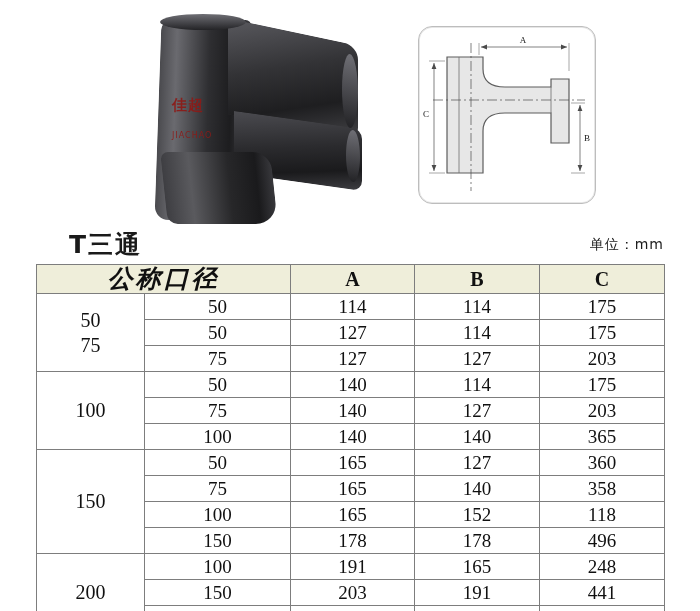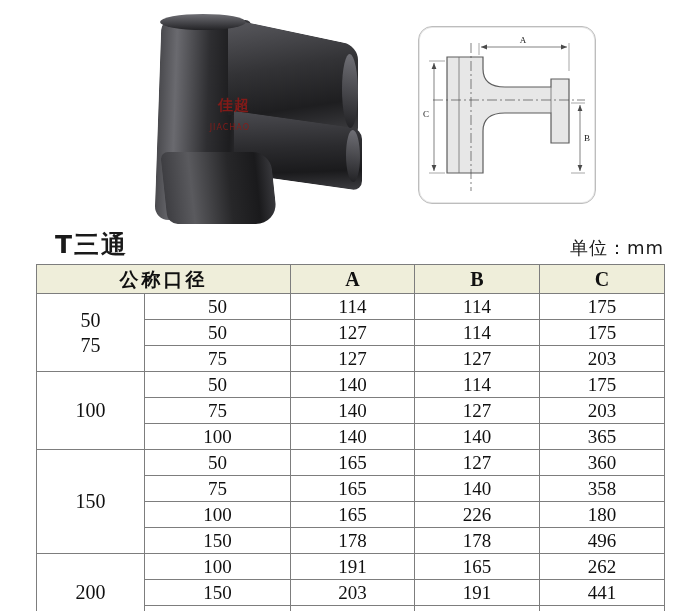--- a/index.html
+++ b/index.html
@@ -84,35 +84,35 @@
   #rim-top { left: 10px; top: 12px; width: 86px; height: 16px; }
   #rim-right-top { left: 192px; top: 52px; width: 16px; height: 74px; transform: skewY(12deg); }
   #rim-right-low { left: 196px; top: 128px; width: 14px; height: 52px; transform: skewY(8deg); }
 
   
   #brand {
     position: absolute;
     left: 22px;
     top: 96px;
     width: 78px;
-    text-align: right;
+    text-align: left;
     color: #8c1a17;
     font-family: "DejaVu Sans", sans-serif;
     line-height: 1.05;
     opacity: 0.92;
   }
   #brand .cn {
     font-size: 15px;
     font-weight: bold;
     letter-spacing: 1px;
   }
   #brand .en {
     font-size: 8px;
     letter-spacing: 1px;
-    margin-top: 10px;
+    margin-top: 18px;
   }
 
   
   #drawing {
     position: absolute;
     left: 418px;
     top: 26px;
     width: 176px;
     height: 176px;
     background: #ffffff;
@@ -122,33 +122,33 @@
   }
   #drawing svg { display: block; }
 
   
   #caption-row {
     position: relative;
     height: 36px;
   }
   #title {
     position: absolute;
-    left: 55px;
+    left: 69px;
     top: 0px;
     font-size: 25px;
     font-family: "DejaVu Sans", sans-serif;
     font-weight: bold;
     letter-spacing: 2px;
     color: #1a1a1a;
   }
   #unit {
     position: absolute;
     right: 36px;
     top: 8px;
-    font-size: 18px;
+    font-size: 14px;
     font-family: "DejaVu Sans", sans-serif;
     color: #1a1a1a;
     letter-spacing: 1px;
   }
 
   
   #table-wrap {
     position: absolute;
     left: 36px;
     top: 264px;
@@ -172,21 +172,22 @@
   thead th {
     background: #efeeda;
     font-weight: bold;
     height: 28px;
     line-height: 28px;
     font-size: 20px;
   }
   thead th.cn {
     font-family: "DejaVu Sans", sans-serif;
     letter-spacing: 3px;
-    font-size: 19px;
+    font-size: 25px;
+    font-style: italic;
   }
   td.group {
     font-size: 20px;
     background: #ffffff;
   }
   td.group .stack { line-height: 1.25; }
   .col-group { width: 108px; }
   .col-size  { width: 146px; }
   .col-a     { width: 124px; }
   .col-b     { width: 125px; }
@@ -323,39 +324,39 @@
         </tr>
         <tr>
           <td>75</td>
           <td>165</td>
           <td>140</td>
           <td>358</td>
         </tr>
         <tr>
           <td>100</td>
           <td>165</td>
-          <td>226</td>
-          <td>180</td>
+          <td>152</td>
+          <td>118</td>
         </tr>
         <tr>
           <td>150</td>
           <td>178</td>
           <td>178</td>
           <td>496</td>
         </tr>
         <tr>
           <td class="group" rowspan="3">
             <div class="stack">
               <div>200</div>
             </div>
           </td>
           <td>100</td>
           <td>191</td>
           <td>165</td>
-          <td>262</td>
+          <td>248</td>
         </tr>
         <tr>
           <td>150</td>
           <td>203</td>
           <td>191</td>
           <td>441</td>
         </tr>
         <tr>
           <td>200</td>
           <td>216</td>

